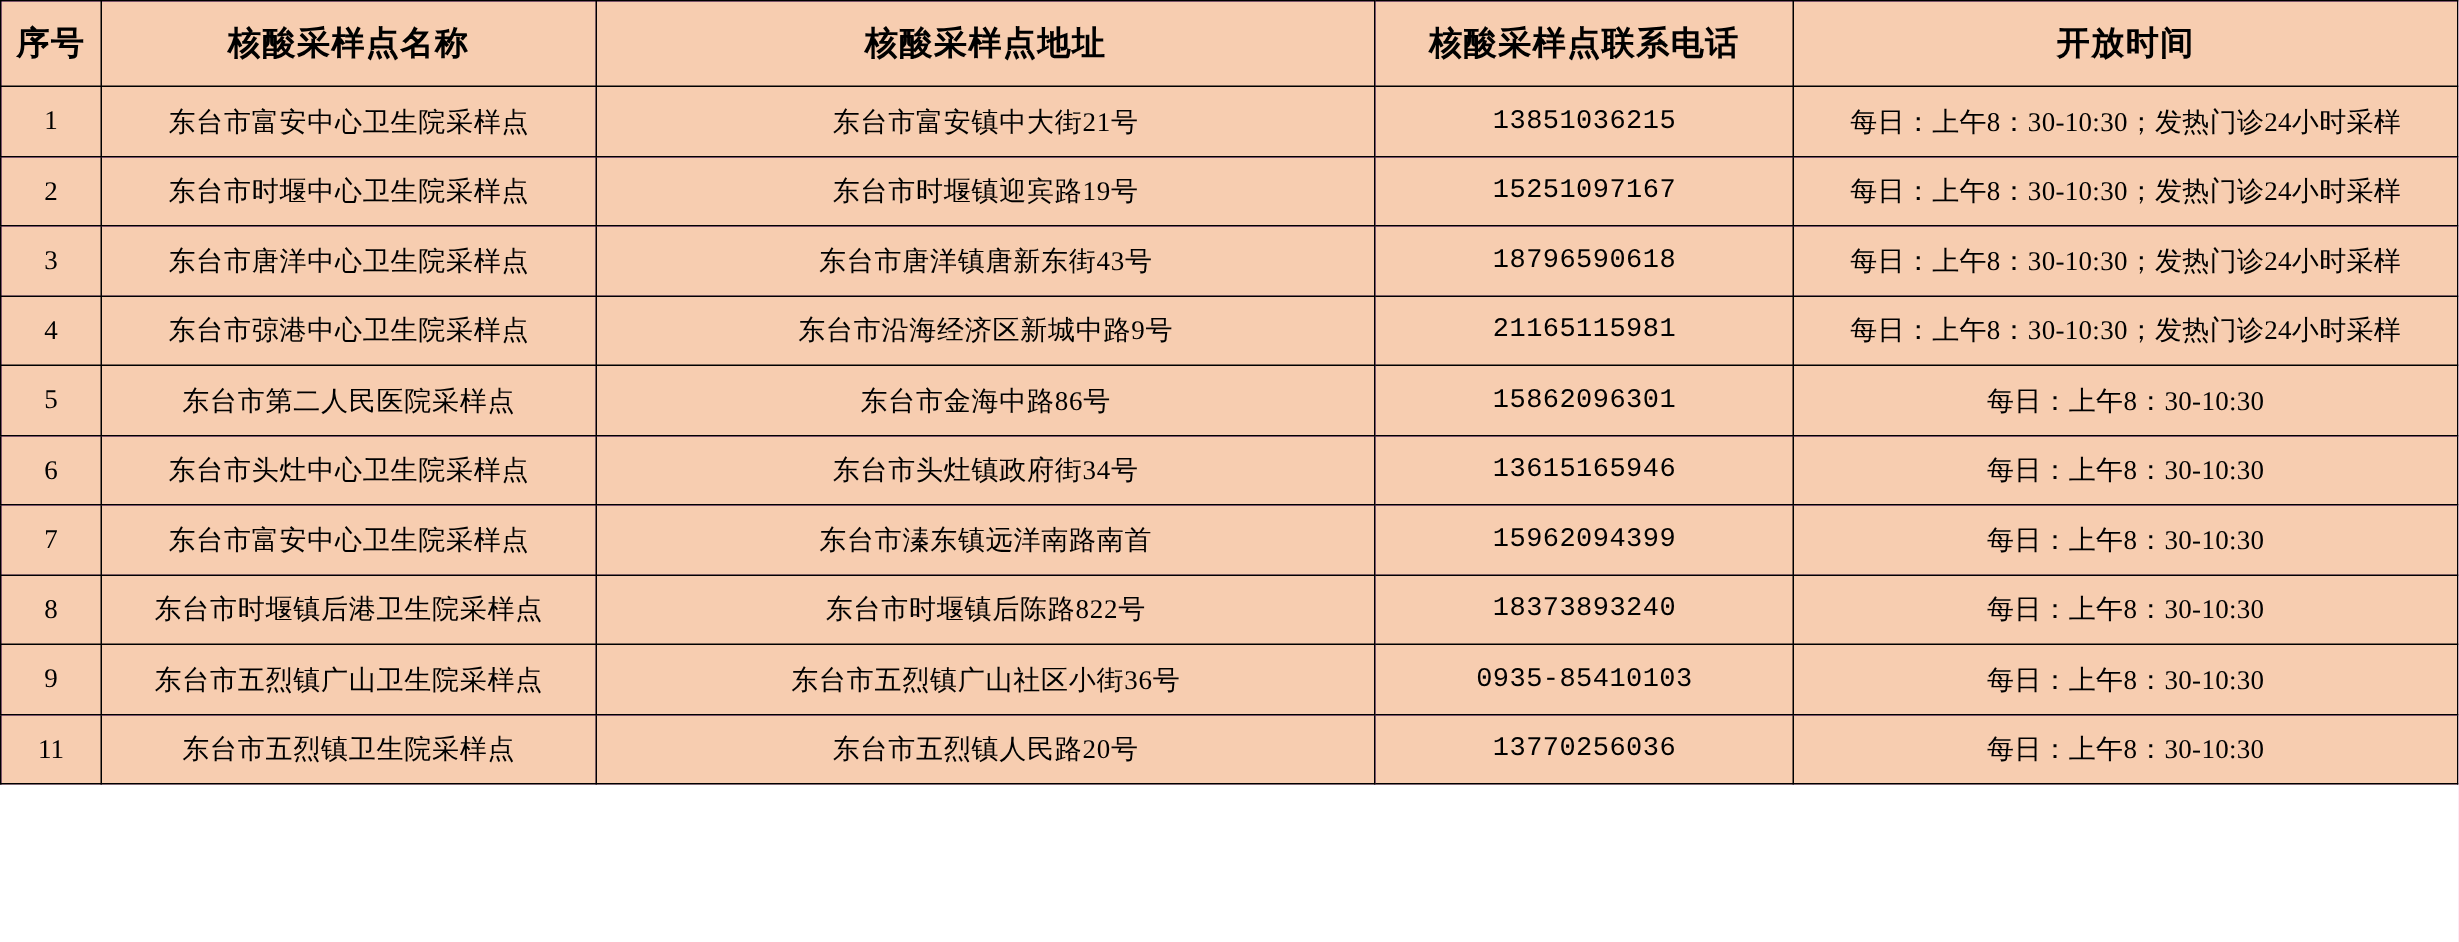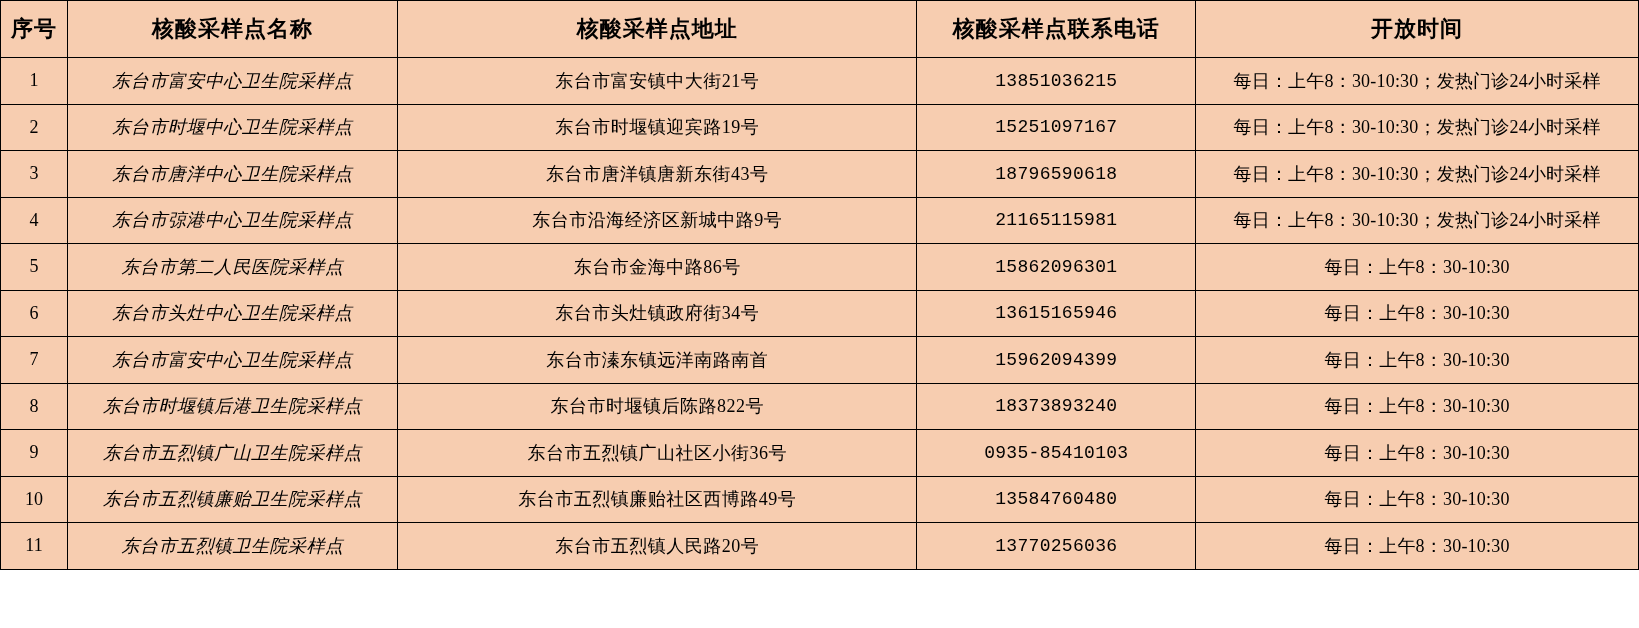--- a/index.html
+++ b/index.html
@@ -42,21 +42,21 @@
     background: #f7cdb0;
     letter-spacing: 1px;
   }
   table.sampling-table tbody td {
     height: 45.5px;
     font-size: 18px;
     font-weight: normal;
     background: #f7cdb0;
   }
   td.cell-index { font-size: 17px; }
-  td.cell-name { letter-spacing: 0.5px; font-style: italic; }
+  td.cell-name { letter-spacing: 0.5px; }
   td.cell-addr { letter-spacing: 0.5px; }
   td.cell-phone { letter-spacing: 0.3px; font-family: Liberation Mono, monospace; }
   td.cell-time { font-size: 17px; letter-spacing: 0.2px; font-family: Liberation Serif, serif; }
 </style>
 </head>
 <body>
 
 <table class="sampling-table">
   <colgroup>
     <col class="c-index">
@@ -132,27 +132,20 @@
       <td class="cell-time">每日：上午8：30-10:30</td>
     </tr>
     <tr>
       <td class="cell-index">9</td>
       <td class="cell-name">东台市五烈镇广山卫生院采样点</td>
       <td class="cell-addr">东台市五烈镇广山社区小街36号</td>
       <td class="cell-phone">0935-85410103</td>
       <td class="cell-time">每日：上午8：30-10:30</td>
     </tr>
     <tr>
-      <td class="cell-index">10</td>
-      <td class="cell-name">东台市五烈镇廉贻卫生院采样点</td>
-      <td class="cell-addr">东台市五烈镇廉贻社区西博路49号</td>
-      <td class="cell-phone">13584760480</td>
-      <td class="cell-time">每日：上午8：30-10:30</td>
-    </tr>
-    <tr>
       <td class="cell-index">11</td>
       <td class="cell-name">东台市五烈镇卫生院采样点</td>
       <td class="cell-addr">东台市五烈镇人民路20号</td>
       <td class="cell-phone">13770256036</td>
       <td class="cell-time">每日：上午8：30-10:30</td>
     </tr>
   </tbody>
 </table>
 
 </body></html>

